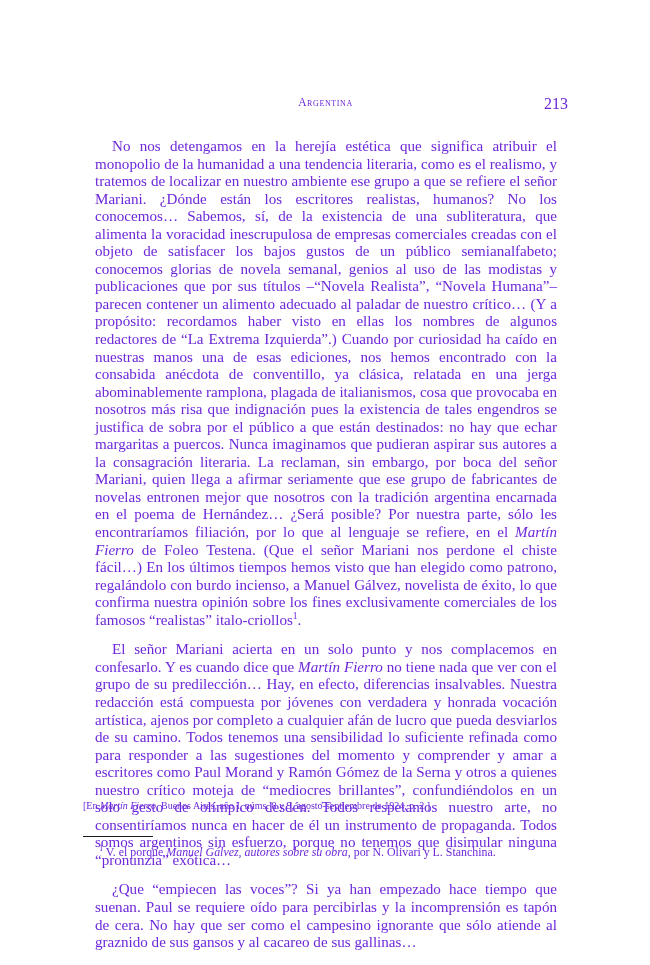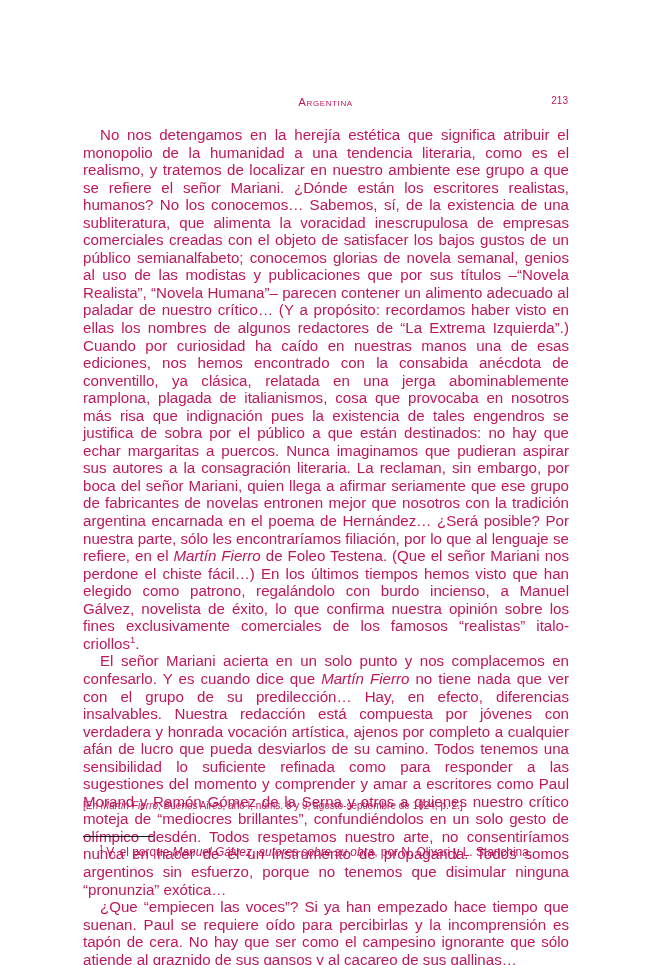--- a/index.html
+++ b/index.html
@@ -6,22 +6,22 @@
     margin: 0;
     padding: 0;
     background: #ffffff;
   }
   .page {
     position: relative;
     width: 650px;
     height: 965px;
     background: #ffffff;
     box-sizing: border-box;
-    font-family: Liberation Sans, sans-serif;
-    color: #be185d;
+    font-family: Liberation Serif, serif;
+    color: #6d28d9;
     overflow: hidden;
   }
 
   
   .running-head {
     position: absolute;
     top: 96px;
     left: 83px;
     width: 485px;
     height: 16px;
@@ -32,33 +32,33 @@
     transform: translateX(-50%);
     font-size: 11.5px;
     font-variant: small-caps;
     letter-spacing: 0.6px;
     white-space: nowrap;
   }
   .running-head .rh-folio {
     position: absolute;
     right: 0;
     top: -1px;
-    font-size: 10px;
+    font-size: 16px;
     text-align: right;
   }
 
   
   .textblock {
     position: absolute;
     top: 126px;
     left: 83px;
     width: 486px;
   }
   .para {
-    margin: 0;
+    margin: 12px;
     font-size: 15.1px;
     line-height: 17.55px;
     text-align: justify;
     text-justify: inter-word;
     text-indent: 17px;
     hyphens: manual;
     -webkit-hyphens: manual;
   }
   .para.first { text-indent: 17px; }
   em, .it { font-style: italic; }

